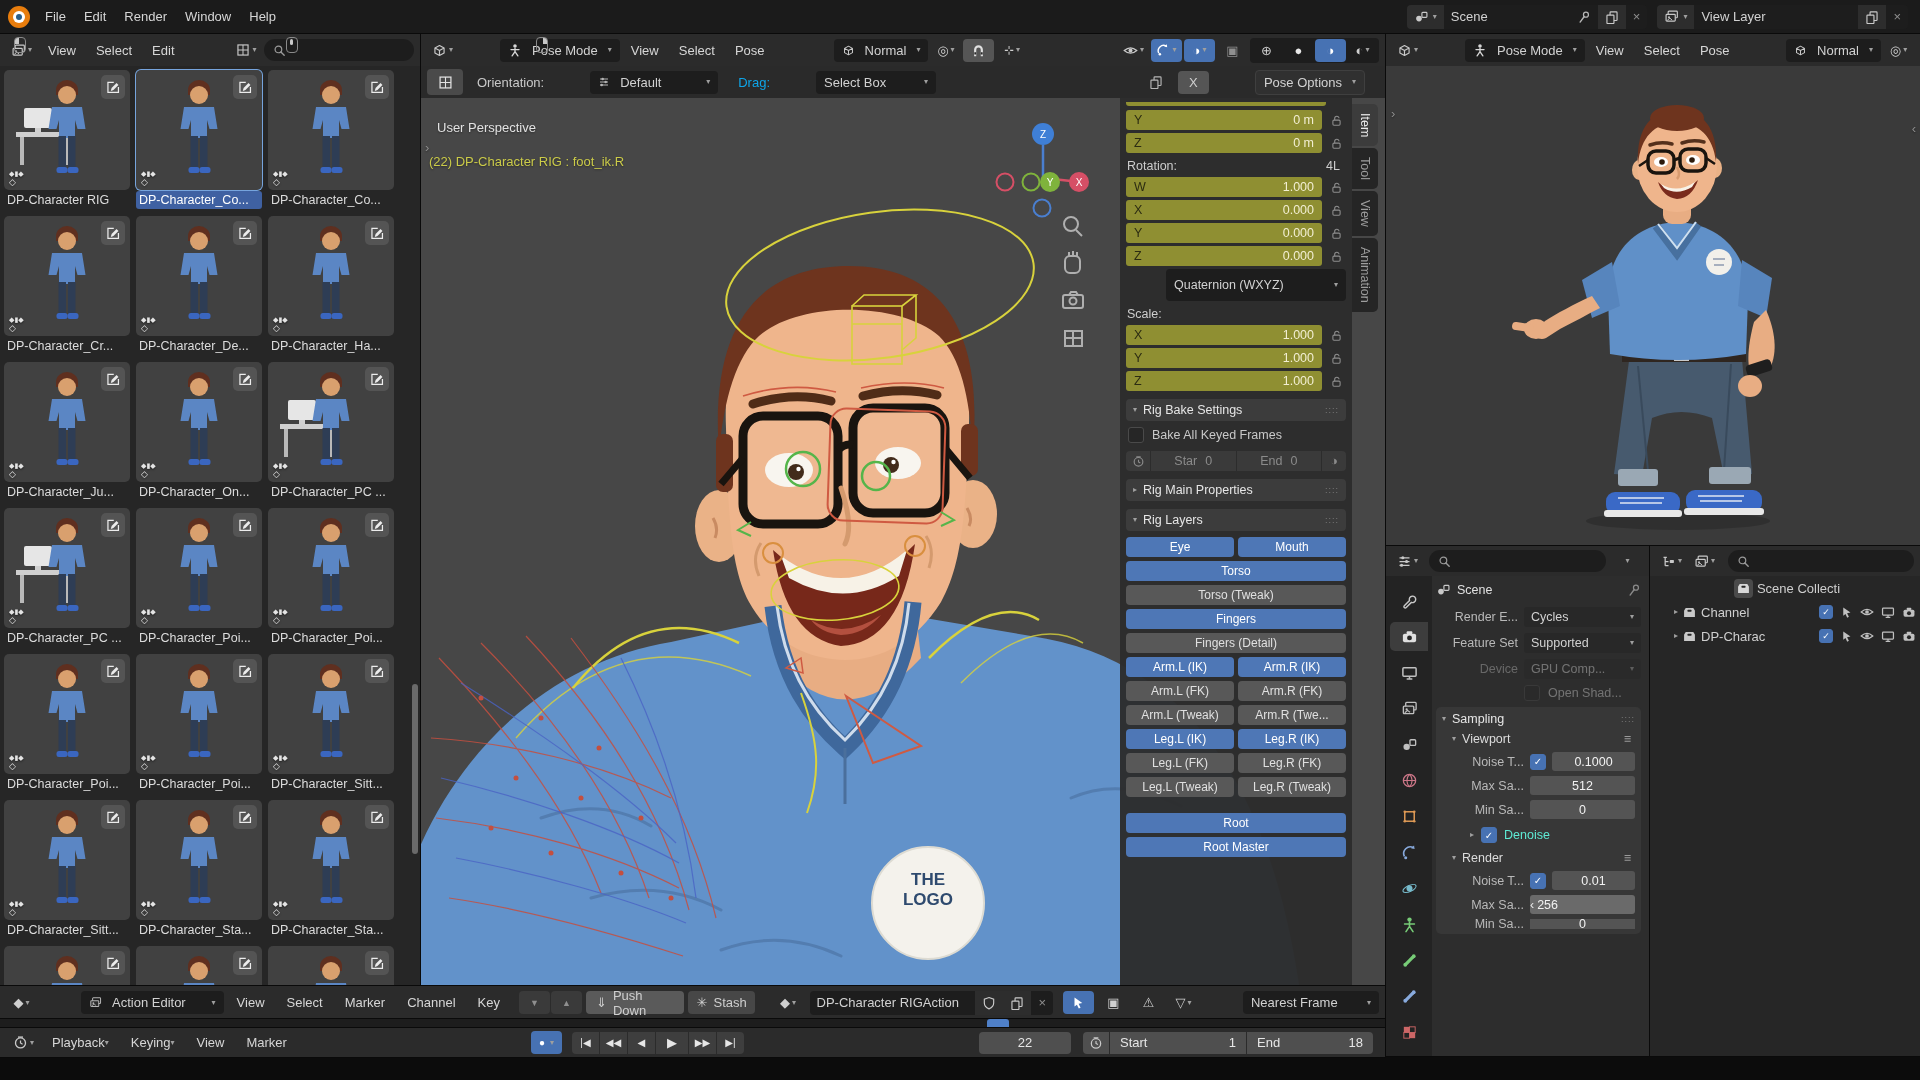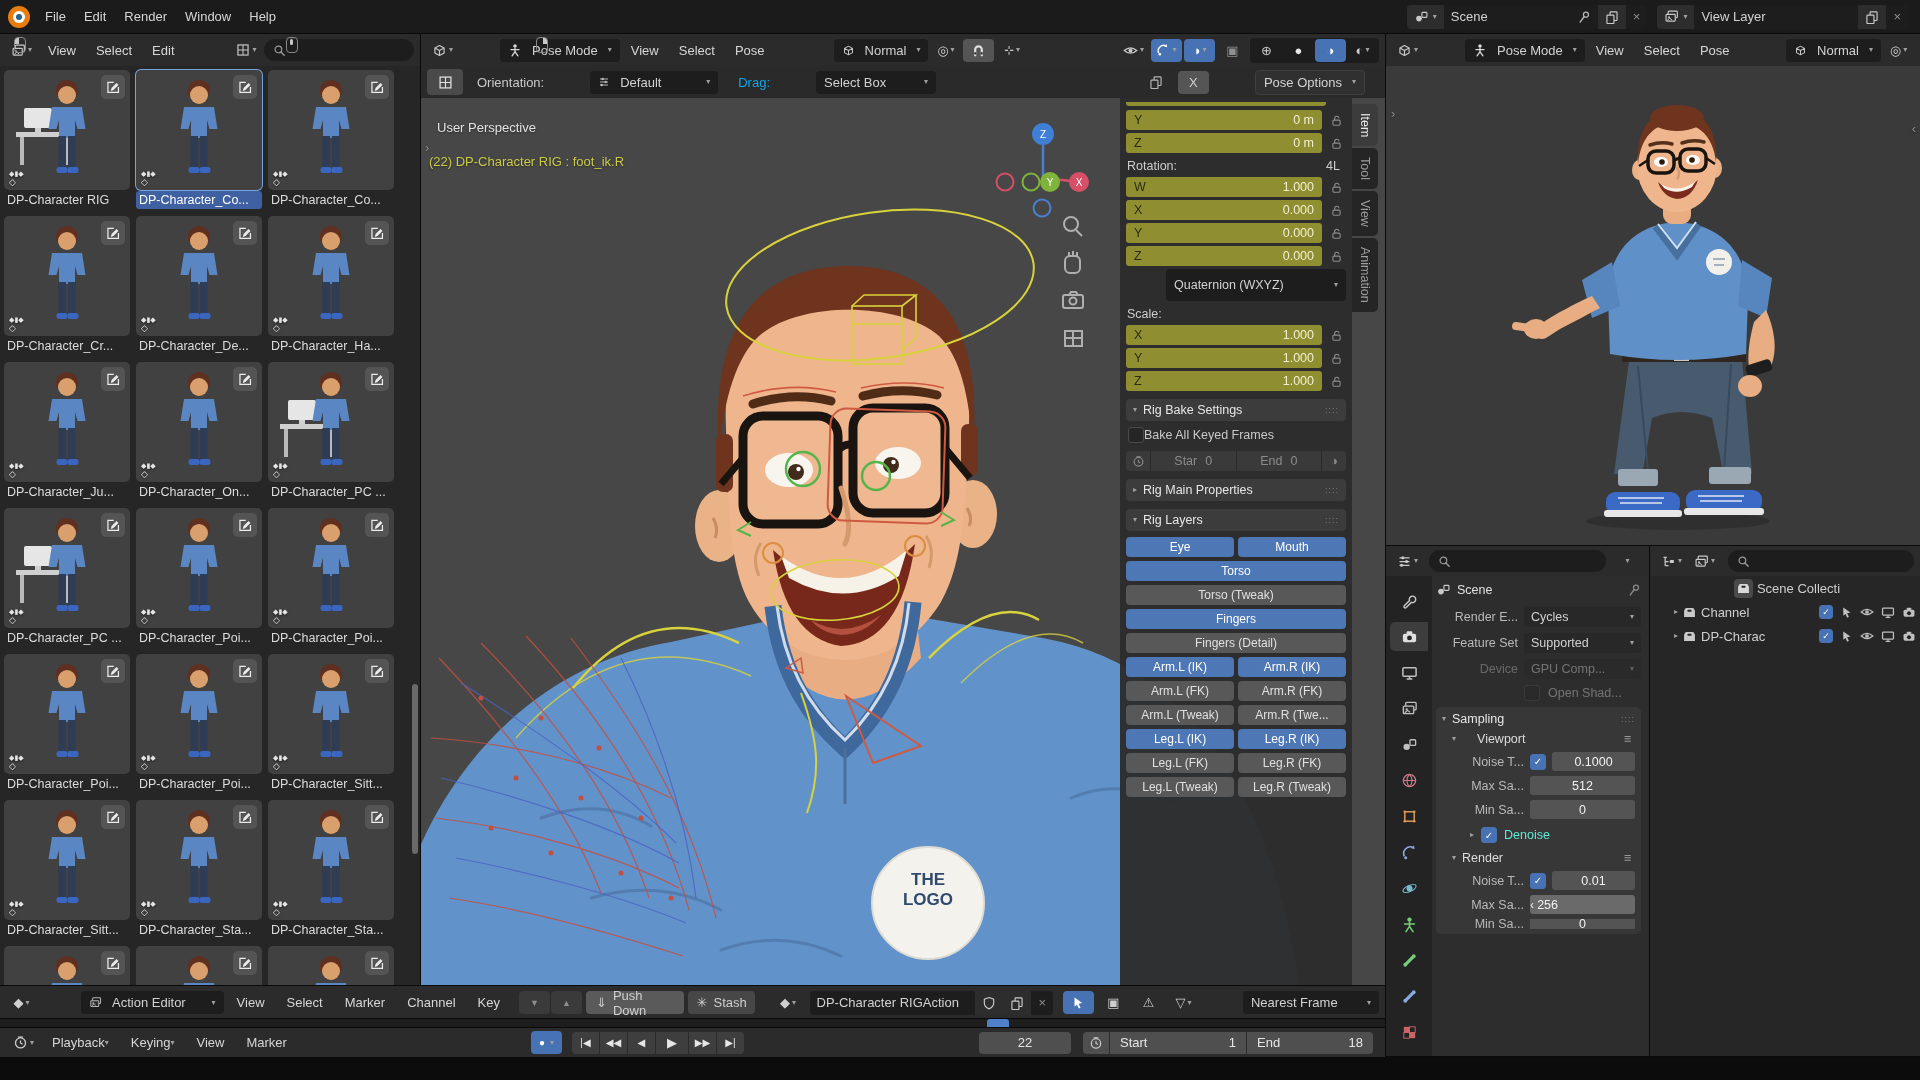--- a/index.html
+++ b/index.html
@@ -919,21 +919,21 @@
               <svg class="ic" width="13" height="13" style="color: rgb(165, 165, 165);">
                 <use href="#i-lock" fill="currentColor" stroke="none"></use>
               </svg>
             </div>
           </div>
           <div class="phead">
             <div class="caret">▾</div>
             <div>Rig Bake Settings</div>
             <div class="grip">::::</div>
           </div>
-          <div class="nfrow" style="margin: 2px 0px 8px 2px; gap: 0;">
+          <div class="nfrow" style="margin: 2px 0px 8px 2px; gap: 8px;">
             <div class="chk"></div>
             <div style="color: rgb(201, 201, 201);">Bake All Keyed Frames</div>
           </div>
           <div class="segrow">
             <div class="seg" style="width: 24px;">
               <svg class="ic" width="13" height="13" style="color: rgb(139, 139, 139);">
                 <use href="#i-clock" fill="currentColor" stroke="none"></use>
               </svg>
             </div>
             <div class="seg" style="flex: 1 1 0%;">
@@ -970,20 +970,24 @@
             <div class="rigbtn s1">Arm.L (FK)</div>
             <div class="rigbtn s1">Arm.R (FK)</div>
             <div class="rigbtn s1">Arm.L (Tweak)</div>
             <div class="rigbtn s1">Arm.R (Twe...</div>
             <div class="rigbtn s1 on">Leg.L (IK)</div>
             <div class="rigbtn s1 on">Leg.R (IK)</div>
             <div class="rigbtn s1">Leg.L (FK)</div>
             <div class="rigbtn s1">Leg.R (FK)</div>
             <div class="rigbtn s1">Leg.L (Tweak)</div>
             <div class="rigbtn s1">Leg.R (Tweak)</div>
+          </div>
+          <div class="riggrid" style="margin-top: 16px;">
+            <div class="rigbtn s2 on">Root</div>
+            <div class="rigbtn s2 on">Root Master</div>
           </div>
         </div>
       <div id="ntabs">
           <div class="ntab active">Item</div>
           <div class="ntab">Tool</div>
           <div class="ntab">View</div>
           <div class="ntab">Animation</div>
         </div>
     </div>
   </div>
@@ -1201,21 +1205,21 @@
             </div>
           </div>
           <div class="subbox">
             <div class="row" style="gap: 6px; margin-bottom: 6px;">
               <div class="caret">▾</div>
               <div style="color: rgb(230, 230, 230);">Sampling</div>
               <div class="grip">::::</div>
             </div>
             <div class="row" style="gap: 6px; margin: 6px 0px 6px 10px;">
               <div class="caret">▾</div>
-              <div style="color: rgb(220, 220, 220); margin-left: 15px;">Viewport</div>
+              <div style="color: rgb(220, 220, 220);">Viewport</div>
               <div class="spacer"></div>
               <div style="color: rgb(154, 154, 154); margin-right: 4px;">≡</div>
             </div>
             <div class="prow" style="margin-bottom: 5px;">
               <div class="plabel">Noise T...</div>
               <div class="chk on">
                 <div>✓</div>
               </div>
               <div class="pfield">
                 <div>0.1000</div>

